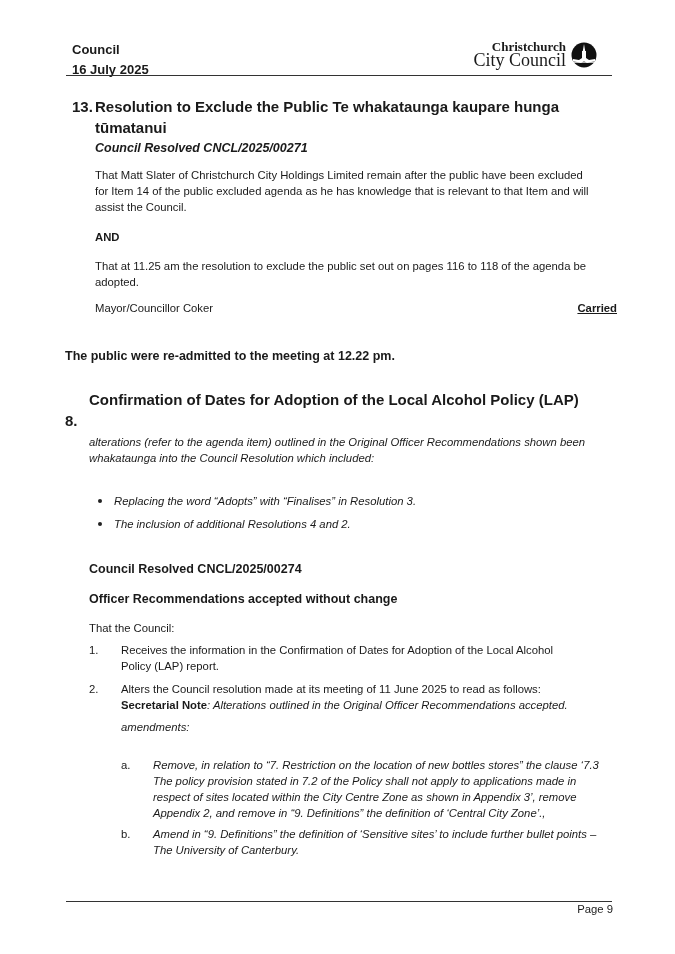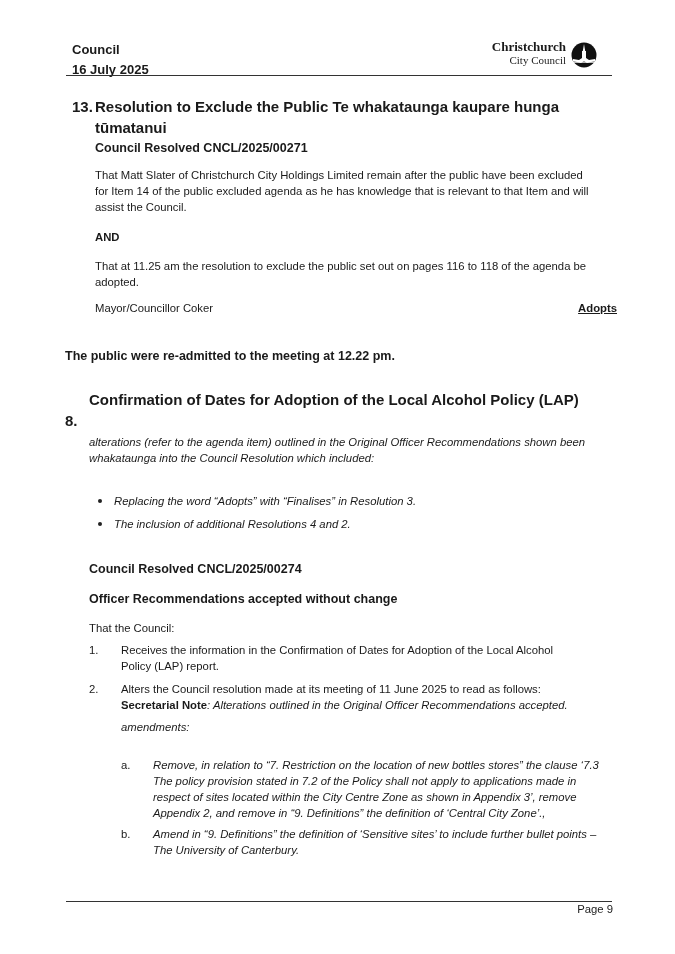--- a/index.html
+++ b/index.html
@@ -3,21 +3,21 @@
 <meta charset="utf-8">
 <style>
   html, body { margin: 0; padding: 0; background: #ffffff; }
   body { width: 675px; height: 954px; position: relative; overflow: hidden;
          font-family: "Liberation Sans", sans-serif; color: #1a1a1a; }
   .abs { position: absolute; }
   .hdr-left { left: 72px; top: 40px; font-weight: bold; font-size: 13px; line-height: 20px; }
   .hdr-rule { left: 66px; width: 546px; top: 75px; height: 0; border-top: 1.5px solid #333; }
   .logo { left: 480px; top: 40px; width: 120px; height: 30px; }
   .logo-t1 { position: absolute; right: 34px; top: 0; font-family: "Liberation Serif", serif; font-weight: bold; font-size: 13px; line-height: 14px; white-space: nowrap; }
-  .logo-t2 { position: absolute; right: 34px; top: 13px; font-family: "Liberation Serif", serif; font-size: 11px; line-height: 14px; white-space: nowrap; }
+  .logo-t2 { position: absolute; right: 34px; top: 13px; font-family: "Liberation Serif", serif; font-size: 18px; line-height: 14px; white-space: nowrap; }
   .logo-mark { position: absolute; right: 2px; top: 2px; width: 28px; height: 26px; }
 
   .h1 { font-weight: bold; font-size: 15px; line-height: 21px; }
   .h2 { font-weight: bold; font-size: 12.5px; line-height: 17px; }
   .p { font-size: 11.3px; line-height: 16px; }
   .it { font-style: italic; }
   .b { font-weight: bold; }
   .carried { font-weight: bold; text-decoration: underline; font-size: 11.3px; }
   .foot-rule { left: 66px; width: 546px; top: 901px; height: 0; border-top: 1.5px solid #333; }
   .page { right: 62px; top: 903px; font-size: 11.3px; }
@@ -39,34 +39,34 @@
     <rect x="0" y="19.5" width="28" height="1.2" fill="#fff"></rect>
   </svg>
 </div>
 <div class="abs hdr-rule"></div>
 
 <div class="abs h1" style="left:72px; top:96px;">13.</div>
 <div class="abs h1" style="left:95px; top:96px; width:520px;">
   <div>Resolution to Exclude the Public Te whakataunga kaupare hunga</div>
   <div>tūmatanui</div>
 </div>
-<div class="abs h2" style="left:95px; top:140px;">Council Resolved CNCL/2025/00271</div>
+<div class="abs h2" style="left:95px; top:140px;font-style:italic;">Council Resolved CNCL/2025/00271</div>
 
 <div class="abs p" style="left:95px; top:167px; width:525px;">
   <div>That Matt Slater of Christchurch City Holdings Limited remain after the public have been excluded</div>
   <div>for Item 14 of the public excluded agenda as he has knowledge that is relevant to that Item and will</div>
   <div>assist the Council.</div>
 </div>
 <div class="abs p b" style="left:95px; top:229px;">AND</div>
 <div class="abs p" style="left:95px; top:258px; width:525px;">
   <div>That at 11.25 am the resolution to exclude the public set out on pages 116 to 118 of the agenda be</div>
   <div>adopted.</div>
 </div>
 <div class="abs p" style="left:95px; top:300px;">Mayor/Councillor Coker</div>
-<div class="abs carried" style="right:58px; top:300px; line-height:16px;">Adopts</div>
+<div class="abs carried" style="right:58px; top:300px; line-height:16px;">Carried</div>
 
 <div class="abs h2" style="left:65px; top:348px; font-size:12.5px;">The public were re-admitted to the meeting at 12.22 pm.</div>
 
 <div class="abs h1" style="left:65px; top:410px;">8.</div>
 <div class="abs h1" style="left:89px; top:389px;">Confirmation of Dates for Adoption of the Local Alcohol Policy (LAP)</div>
 
 <div class="abs p" style="left:89px; top:434px; width:530px;">
   <div class="it">alterations (refer to the agenda item) outlined in the Original Officer Recommendations shown been</div>
   <div class="it">whakataunga into the Council Resolution which included:</div>
 </div>

